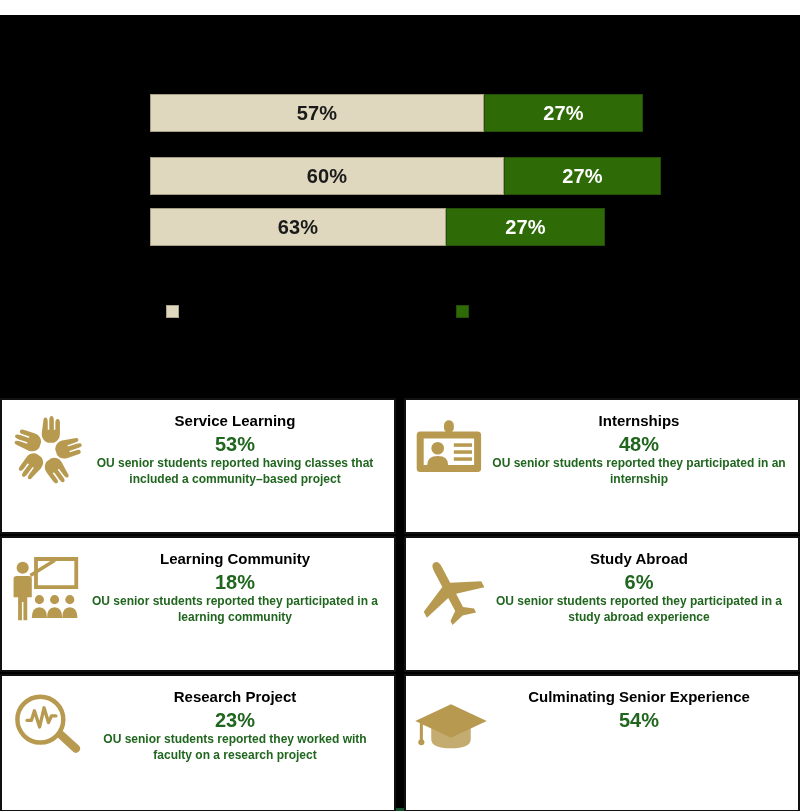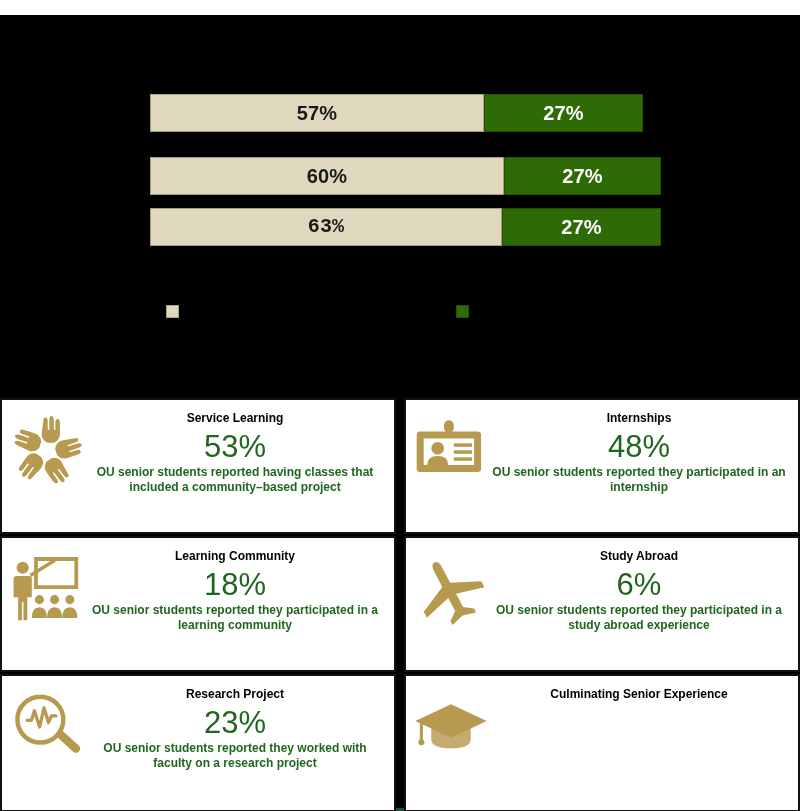--- a/index.html
+++ b/index.html
@@ -144,30 +144,30 @@
 
   .card-icon svg { display: block; }
 
   .card-body {
     flex: 1 1 auto;
     text-align: center;
     padding-top: 6px;
   }
 
   .card-title {
-    font-size: 12px;
+    font-size: 15px;
     font-weight: bold;
     color: #000000;
     line-height: 1.15;
     margin-bottom: 4px;
   }
 
   .card-pct {
-    font-size: 31px;
-    font-weight: normal;
+    font-size: 20px;
+    font-weight: bold;
     color: #21661F;
     line-height: 1.1;
     margin-bottom: 1px;
   }
 
   .card-desc {
     font-size: 12px;
     font-weight: bold;
     color: #21661F;
     line-height: 1.28;
@@ -197,21 +197,21 @@
     <div class="bar-row r1" style="width:511px;">
       <div class="seg beige" style="width:354px;">
         <span>60%</span>
       </div>
       <div class="seg green" style="width:157px;">
         <span>27%</span>
       </div>
     </div>
 
     <div class="bar-row r2" style="width:529px;">
-      <div class="seg beige" style="width:352px;font-family:Liberation Mono, monospace;">
+      <div class="seg beige" style="width:296px;">
         <span>63%</span>
       </div>
       <div class="seg green" style="width:159px;">
         <span>27%</span>
       </div>
     </div>
 
     <div class="legend">
       <div class="legend-item i0">
         <span class="swatch beige"></span>
@@ -346,17 +346,18 @@
           <g fill="#B79A50">
             <path d="M50,20 L97,42 L50,64 L3,42 Z"></path>
             <path d="M24,50 L24,66 q0,12 26,12 q26,0 26,-12 L76,50 L50,62 Z" opacity="0.82"></path>
             <rect x="9" y="44" width="4" height="24" rx="2"></rect>
             <circle cx="11" cy="70" r="4"></circle>
           </g>
         </svg>
       </div>
       <div class="card-body">
         <div class="card-title">Culminating Senior Experience</div>
+        <div class="card-pct">54%</div>
       </div>
     </div>
 
   </div>
 </div>
 
 </body></html>

